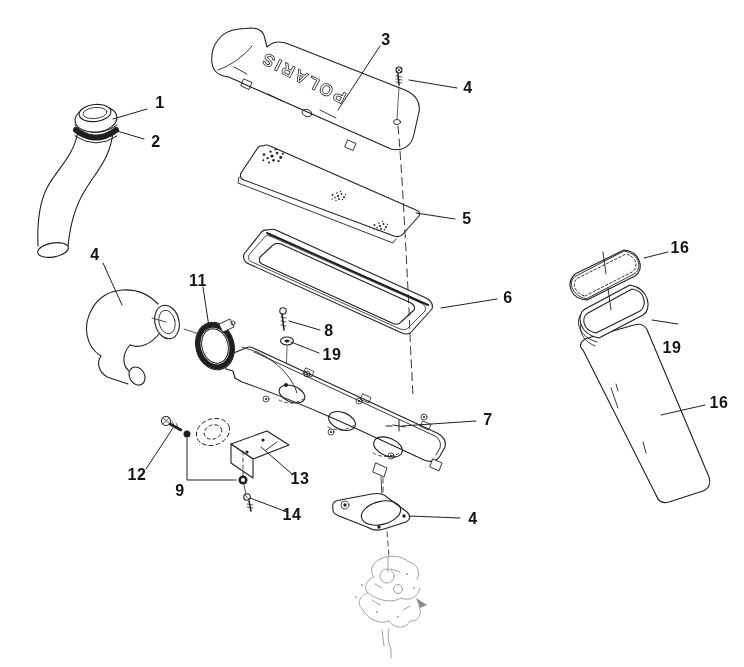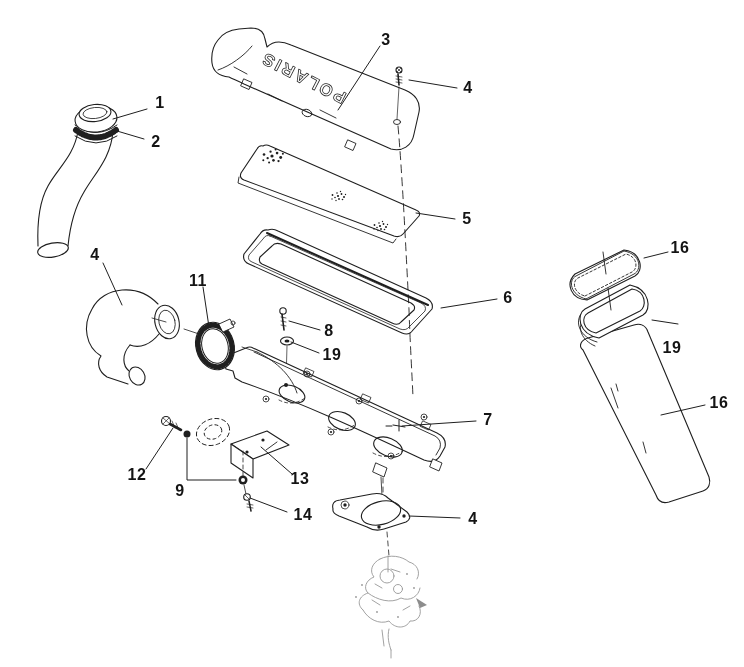--- a/index.html
+++ b/index.html
@@ -257,21 +257,21 @@
   <span class="callout" style="left:468px;top:88px;">4</span>
   <span class="callout" style="left:467px;top:219px;">5</span>
   <span class="callout" style="left:508px;top:298px;">6</span>
   <span class="callout" style="left:488px;top:420px;">7</span>
   <span class="callout" style="left:329px;top:331px;">8</span>
   <span class="callout" style="left:180px;top:491px;">9</span>
   <span class="callout" style="left:473px;top:519px;">4</span>
   <span class="callout" style="left:198px;top:281px;">11</span>
   <span class="callout" style="left:137px;top:475px;text-align:center;">12</span>
   <span class="callout" style="left:300px;top:479px;text-align:center;">13</span>
-  <span class="callout" style="left:303px;top:515px;">14</span>
+  <span class="callout" style="left:292px;top:515px;">14</span>
   <span class="callout" style="left:95px;top:255px;">4</span>
   <span class="callout" style="left:680px;top:248px;">16</span>
   <span class="callout" style="left:719px;top:403px;">16</span>
   <span class="callout" style="left:332px;top:355px;">19</span>
   <span class="callout" style="left:672px;top:324px;margin-top:24px;">19</span>
 </div>
 
 </div>
 
 </body></html>

